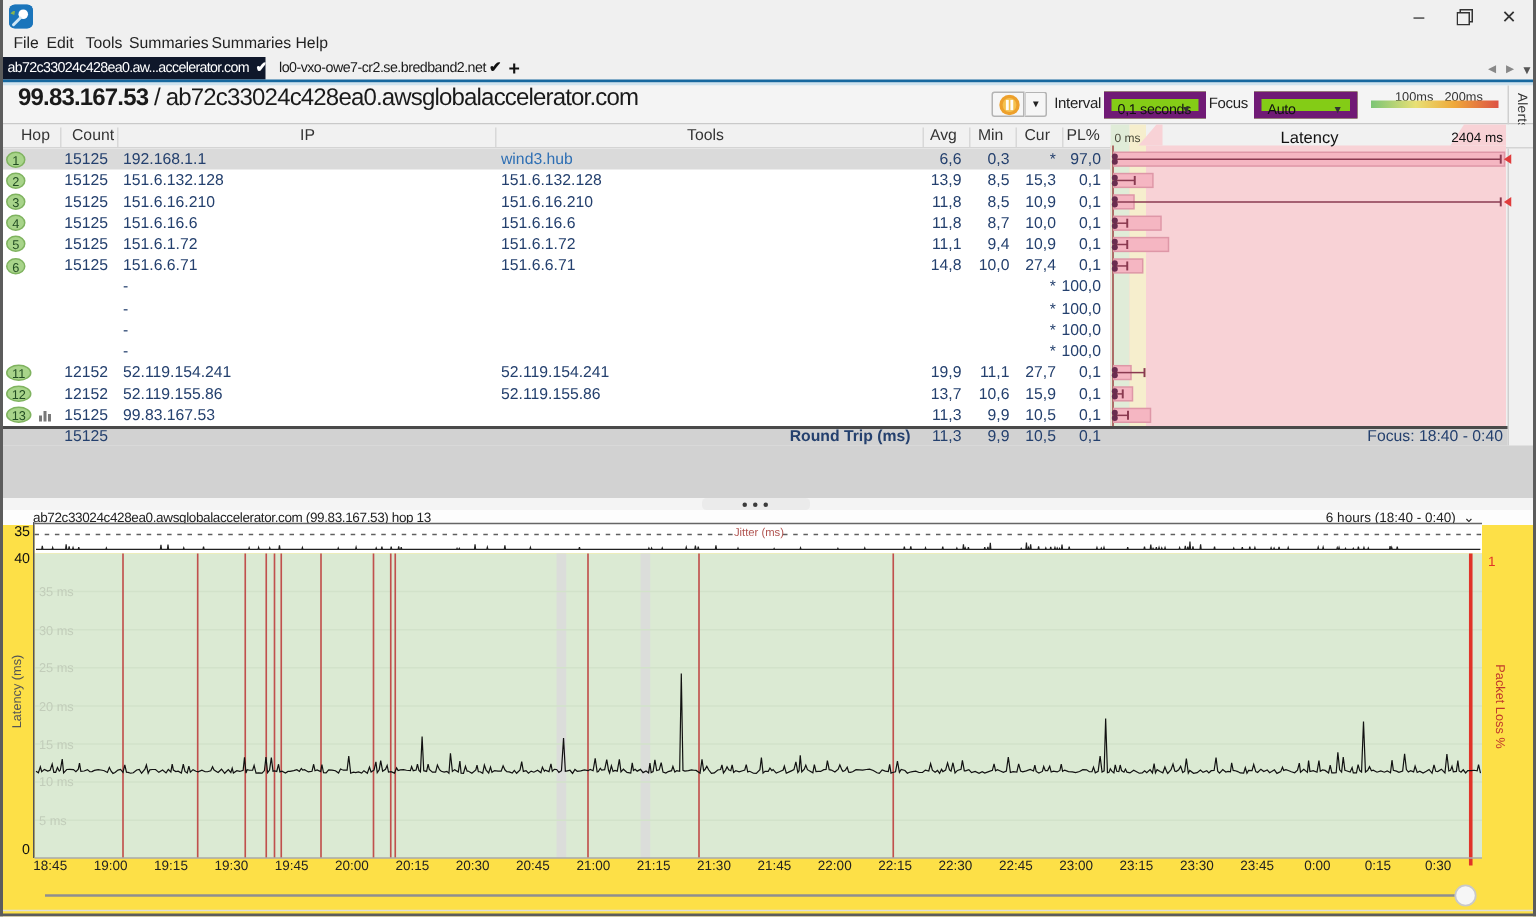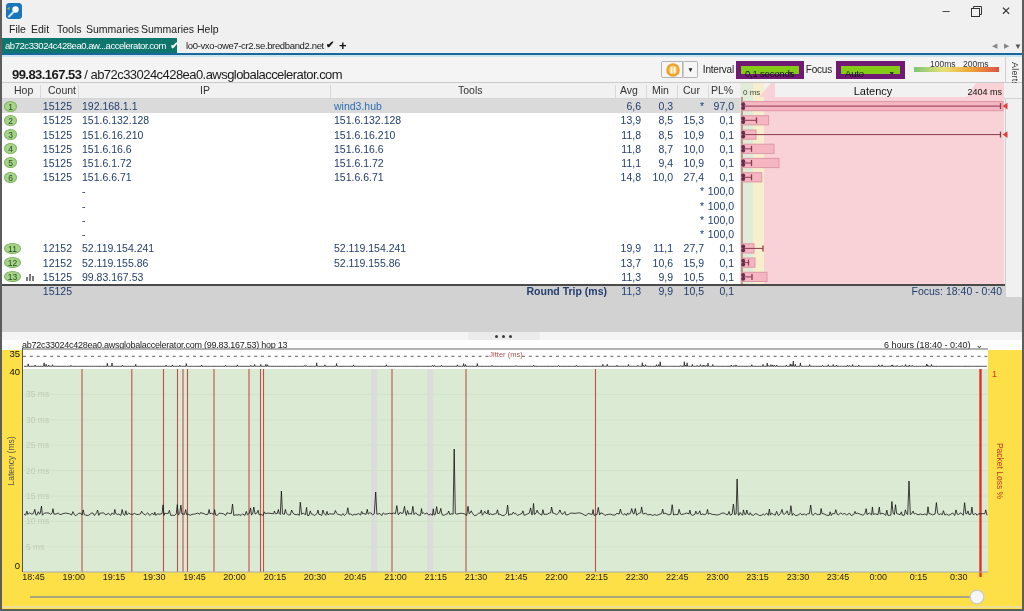--- a/index.html
+++ b/index.html
@@ -7,26 +7,26 @@
 
 #titlebar { left:0; top:0; width:1022px; height:22px; }
 #appicon { left:6px; top:3px; width:16px; height:16px; border-radius:4px; background:#1b75bb; }
 #title { left:30px; top:4px; font-size:12px; color:#1a1a1a; letter-spacing:-0.1px; }
 .winbtn { top:0px; width:34px; height:22px; color:#333; font-size:13px; text-align:center; line-height:22px; }
 
 #menubar { left:0; top:22px; width:1022px; height:16px; font-size:10.5px; color:#222; }
 #menubar span { position:absolute; top:1px; }
 
 #tabbar { left:0; top:38px; width:1022px; height:15px; }
-#tab1 { left:0; top:0; width:177px; height:15px; background:#0f766e; color:#fff; font-size:9.5px; line-height:15px; padding-left:5px; white-space:nowrap; overflow:hidden; letter-spacing:-0.45px; }
+#tab1 { left:0; top:0; width:177px; height:15px; background:#0f172a; color:#fff; font-size:9.5px; line-height:15px; padding-left:5px; white-space:nowrap; overflow:hidden; letter-spacing:-0.45px; }
 #tab2 { left:186px; top:0; height:15px; color:#1a1a1a; font-size:9.5px; line-height:15px; white-space:nowrap; letter-spacing:-0.35px; }
 #tabline { left:0; top:53px; width:1022px; height:2px; background:#16689f; }
 
 #toolbar { left:0; top:57px; width:1022px; height:26px; background:#f4f4f4; border-bottom:1px solid #c9c9c9; }
-#addr { left:12px; top:10px; font-size:13px; color:#1a1a1a; letter-spacing:-0.55px; }
+#addr { left:12px; top:0; font-size:16px; color:#1a1a1a; letter-spacing:-0.55px; }
 .combo { position:absolute; top:4px; height:18px; background:#84cc16; border:5px solid #701a75; font-size:9.5px; letter-spacing:-0.2px; color:#111; line-height:16px; padding-left:4px; }
 .carr { position:absolute; right:5px; top:0px; font-size:7px; color:#333; line-height:16px; }
 .lbl { position:absolute; top:7px; font-size:10px; color:#222; text-align:right; letter-spacing:-0.2px; }
 
 #thead { left:0; top:83px; width:1024px; height:16px; background:#f1f1f1; border-bottom:1px solid #d4d4d4; font-size:10.5px; color:#333; }
 #thead span { position:absolute; top:1px;text-align:right; }
 .vsep { position:absolute; top:2px; height:13px; width:1px; background:#d8d8d8; }
 #tbody { left:0; top:0px; width:1024px; height:611px; }
 .row { position:absolute; left:0; width:740px; height:14.23px; font-size:10.5px; color:#24406e; }
 .row .c { position:absolute; top:1px; text-align:right; }

